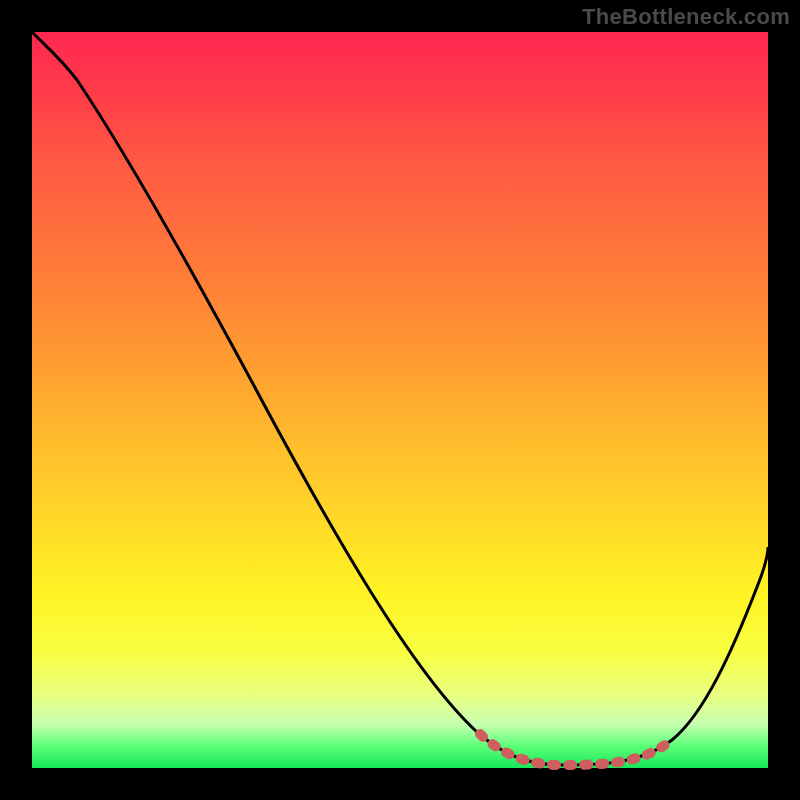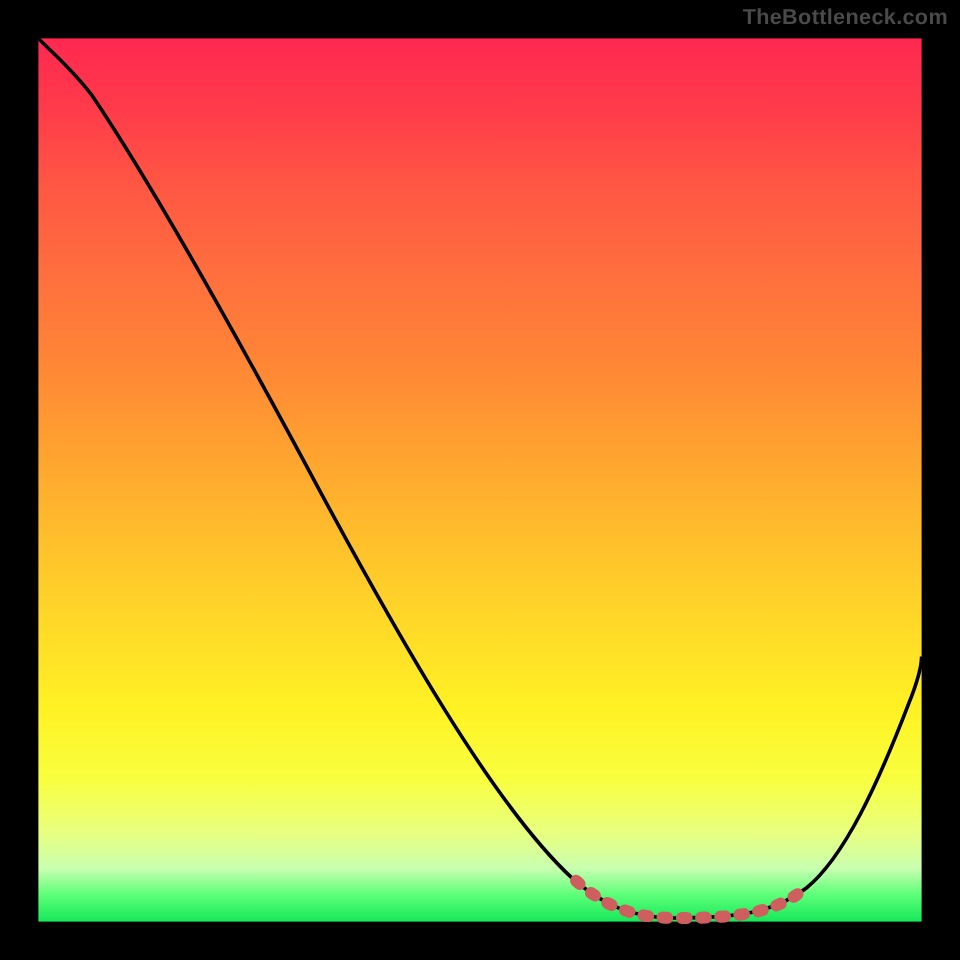--- a/index.html
+++ b/index.html
@@ -15,21 +15,21 @@
     position: relative;
     width: 800px;
     height: 800px;
     background: #000000;
   }
   .watermark {
     position: absolute;
     top: 4px;
     right: 10px;
     color: #4a4a4a;
-    font-size: 18px;
+    font-size: 22px;
     font-weight: 600;
     letter-spacing: 0.3px;
     z-index: 30;
   }
   .plot-area {
     position: absolute;
     left: 32px;
     top: 32px;
     width: 736px;
     height: 736px;

